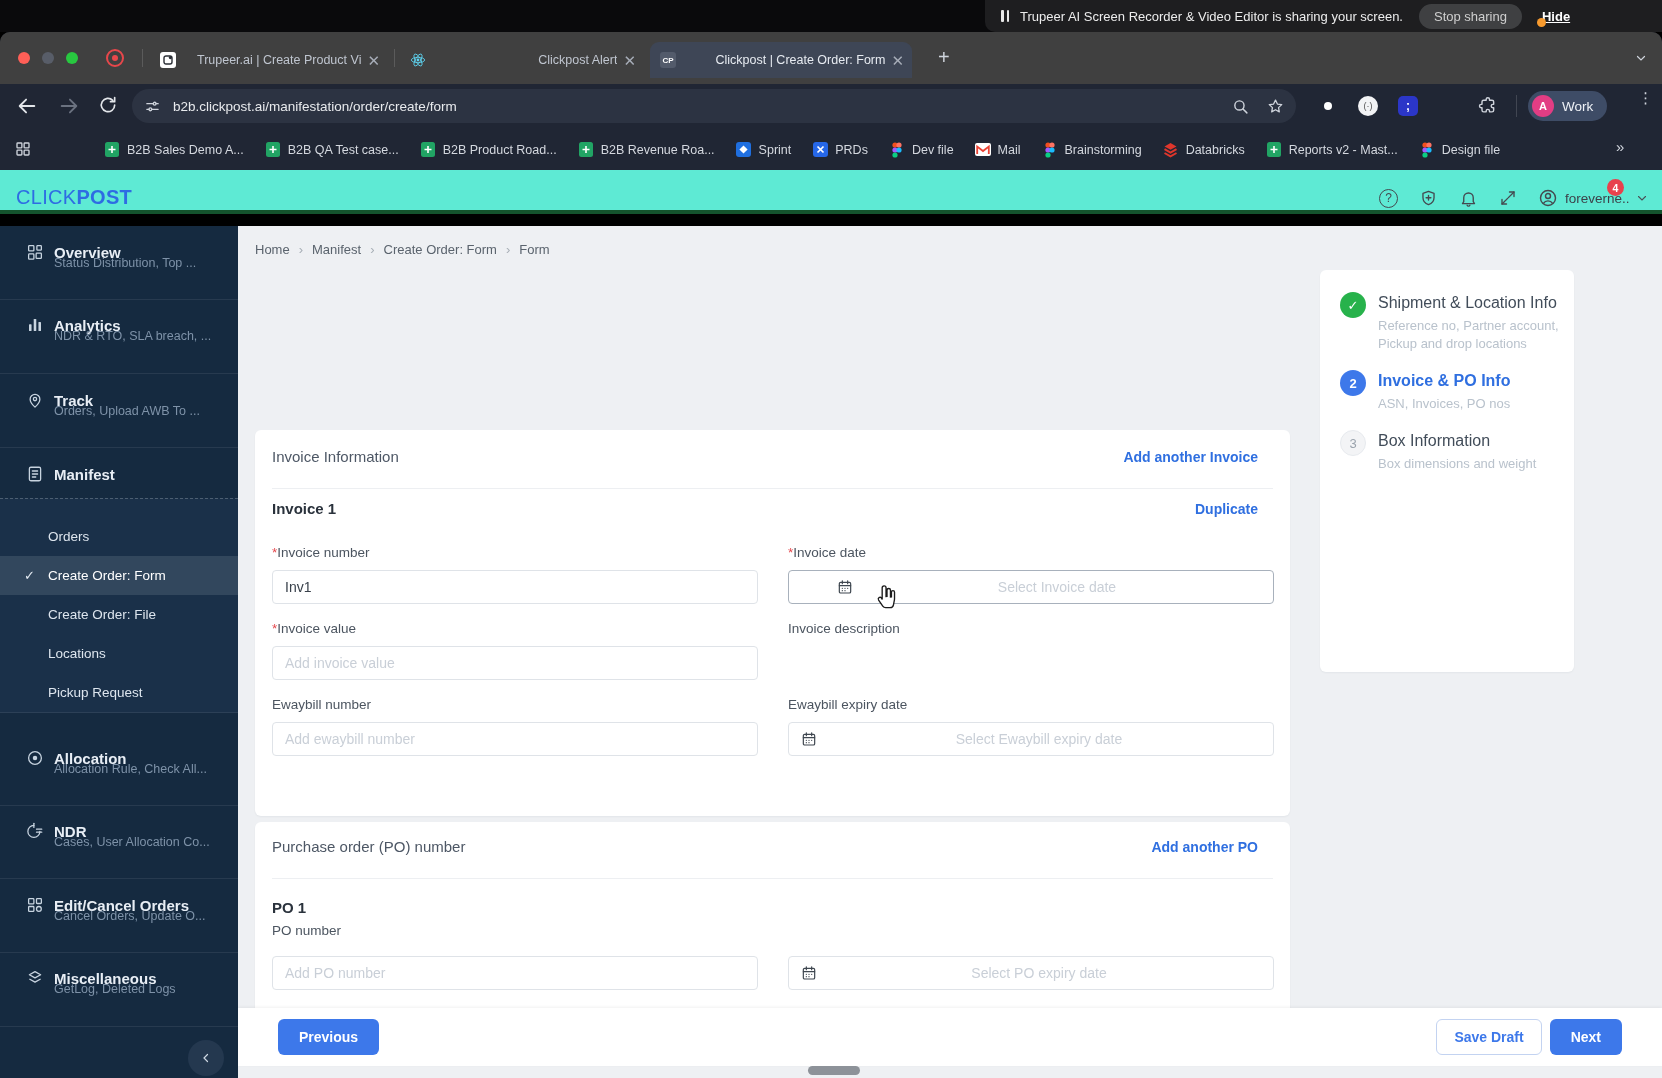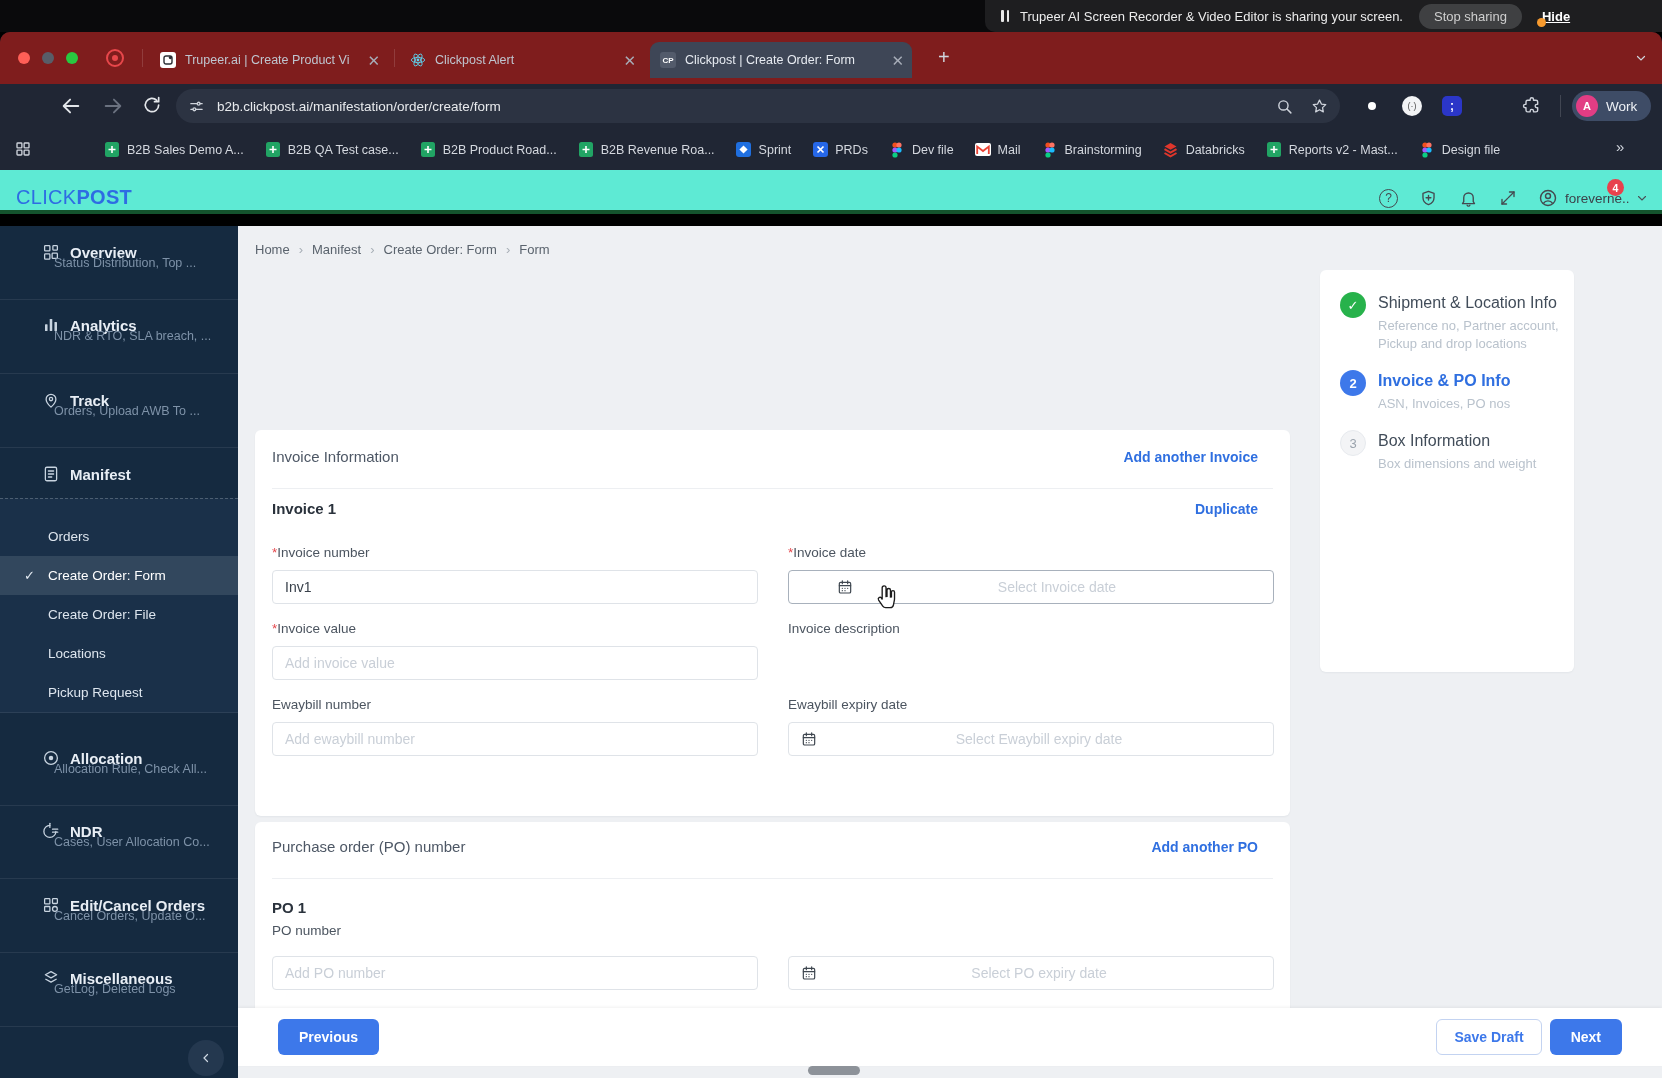--- a/index.html
+++ b/index.html
@@ -21,21 +21,21 @@
     border-radius:15px; padding:5px 15px; cursor:default; }
   .hide-link { margin-left:20px; color:#fff; font-size:13px; font-weight:bold;
     text-decoration:underline; position:relative; }
   .hide-dot { position:absolute; left:-5px; bottom:-3px; width:9px; height:9px;
     border-radius:50%; background:#f79a2e; }
 
   
   .chrome { position:absolute; left:0; top:32px; width:1662px; height:138px;
     background:#202634; border-radius:10px 10px 0 0; }
   .tabs-row { position:absolute; left:0; top:0; width:1662px; height:52px;
-    background:#7f1d1d; border-radius:10px 10px 0 0; }
+    background:#404040; border-radius:10px 10px 0 0;text-align:right; }
   .tl { position:absolute; top:20px; width:12px; height:12px; border-radius:50%; }
   .tl-red { left:18px; background:#ff5f57; }
   .tl-gray { left:42px; background:#585d68; }
   .tl-green { left:66px; background:#28c840; }
   .rec-btn { position:absolute; left:106px; top:17px; width:18px; height:18px; border-radius:50%;
     border:2.5px solid #e8474b; display:flex; align-items:center; justify-content:center; }
   .rec-btn i { width:6px; height:6px; border-radius:50%; background:#e8474b; }
   .tab-sep { position:absolute; top:17px; width:1px; height:18px; background:rgba(255,255,255,0.14); }
   .tab { position:absolute; top:10px; height:36px; display:flex; align-items:center;
     color:#bfc5cf; font-size:12.5px; padding:0 8px 0 10px; border-radius:9px 9px 0 0; overflow:hidden; }
@@ -43,21 +43,21 @@
   .tab-close { color:#a7adb8; font-size:15px; line-height:15px; flex:0 0 auto; }
   .tab.active { background:#3e4656; color:#e7ebf1; }
   .favicon { width:16px; height:16px; margin-right:9px; flex:0 0 auto; display:flex;
     align-items:center; justify-content:center; }
   .fav-trupeer { background:#fff; border-radius:3px; }
   .fav-cp { background:#535b6b; border-radius:3px; color:#fff; font-size:8px; font-weight:bold; }
   .newtab-btn { position:absolute; left:938px; top:15px; color:#cfd4dc; font-size:20px; line-height:20px; }
   .tabsearch { position:absolute; left:1630px; top:15px; width:22px; height:22px; border-radius:50%;
     display:flex; align-items:center; justify-content:center; color:#cfd4dc; }
 
-  .toolbar-row { position:absolute; left:0; top:52px; width:1339px; height:45px; background:#202634;margin-left:44px; }
+  .toolbar-row { position:absolute; left:0; top:52px; width:1339px; height:45px; background:#202634; }
   .nav-ico { position:absolute; top:11px; }
   .url-pill { position:absolute; left:132px; top:5px; width:1164px; height:34px; border-radius:17px;
     background:#2c3342; display:flex; align-items:center; padding:0 12px; }
   .url-text { color:#e8eaed; font-size:13.5px; margin-left:12px; flex:1; white-space:nowrap; overflow:hidden; }
   .ext { position:absolute; top:12px; }
   .ext-ball { width:20px; height:20px; border-radius:50%;
     background:conic-gradient(#34a853 0 33%, #fbbc05 33% 58%, #4285f4 58% 100%); position:relative; }
   .ext-ball i { position:absolute; left:6px; top:6px; width:8px; height:8px; background:#fff; border-radius:50%; }
   .ext-white { width:20px; height:20px; border-radius:50%; background:#f2f3f5; display:flex;
     align-items:center; justify-content:center; color:#555; font-size:9px; }
@@ -93,21 +93,21 @@
     font-size:12px; display:flex; align-items:center; justify-content:center; }
   .account { display:flex; align-items:center; gap:7px; position:relative; }
   .acct-name { font-size:13.5px; color:#3c424a; max-width:64px; overflow:hidden; white-space:nowrap; }
   .notif-badge { position:absolute; right:24px; top:-9px; min-width:17px; height:17px; border-radius:9px;
     background:#e8414d; color:#fff; font-size:10.5px; font-weight:bold; display:flex;
     align-items:center; justify-content:center; padding:0 4px; }
   .hdr-chev { color:#4a4f56; font-size:11px; }
 
   
   .sidebar { position:absolute; left:0; top:226px; width:238px; height:852px; background:#152a40; }
-  .nav-item { position:absolute; left:16px; width:285px; }
+  .nav-item { position:absolute; left:0; width:285px; }
   .nav-title { display:flex; align-items:center; padding-left:26px; height:20px; }
   .nav-title .nico { width:18px; height:18px; margin-right:10px; color:#c8d4e0; flex:0 0 auto; }
   .nav-title .nlabel { color:#e8eef5; font-size:15px; font-weight:600; }
   .nav-sub { position:absolute; left:54px; right:10px; color:#7e92a8; font-size:12.5px;
     white-space:nowrap; overflow:hidden; }
   .nav-div { position:absolute; left:0; width:238px; height:1px; background:rgba(255,255,255,0.08); }
   .chev-up { position:absolute; right:16px; color:#c8d4e0; font-size:10px; }
   .man-children { position:absolute; left:0; top:272px; width:238px; height:215px; background:#1a3049;
     border-top:1px dashed rgba(255,255,255,0.22); border-bottom:1px solid rgba(255,255,255,0.08);padding-left:12px; }
   .man-child { position:absolute; left:0; width:238px; height:39px; display:flex; align-items:center;

